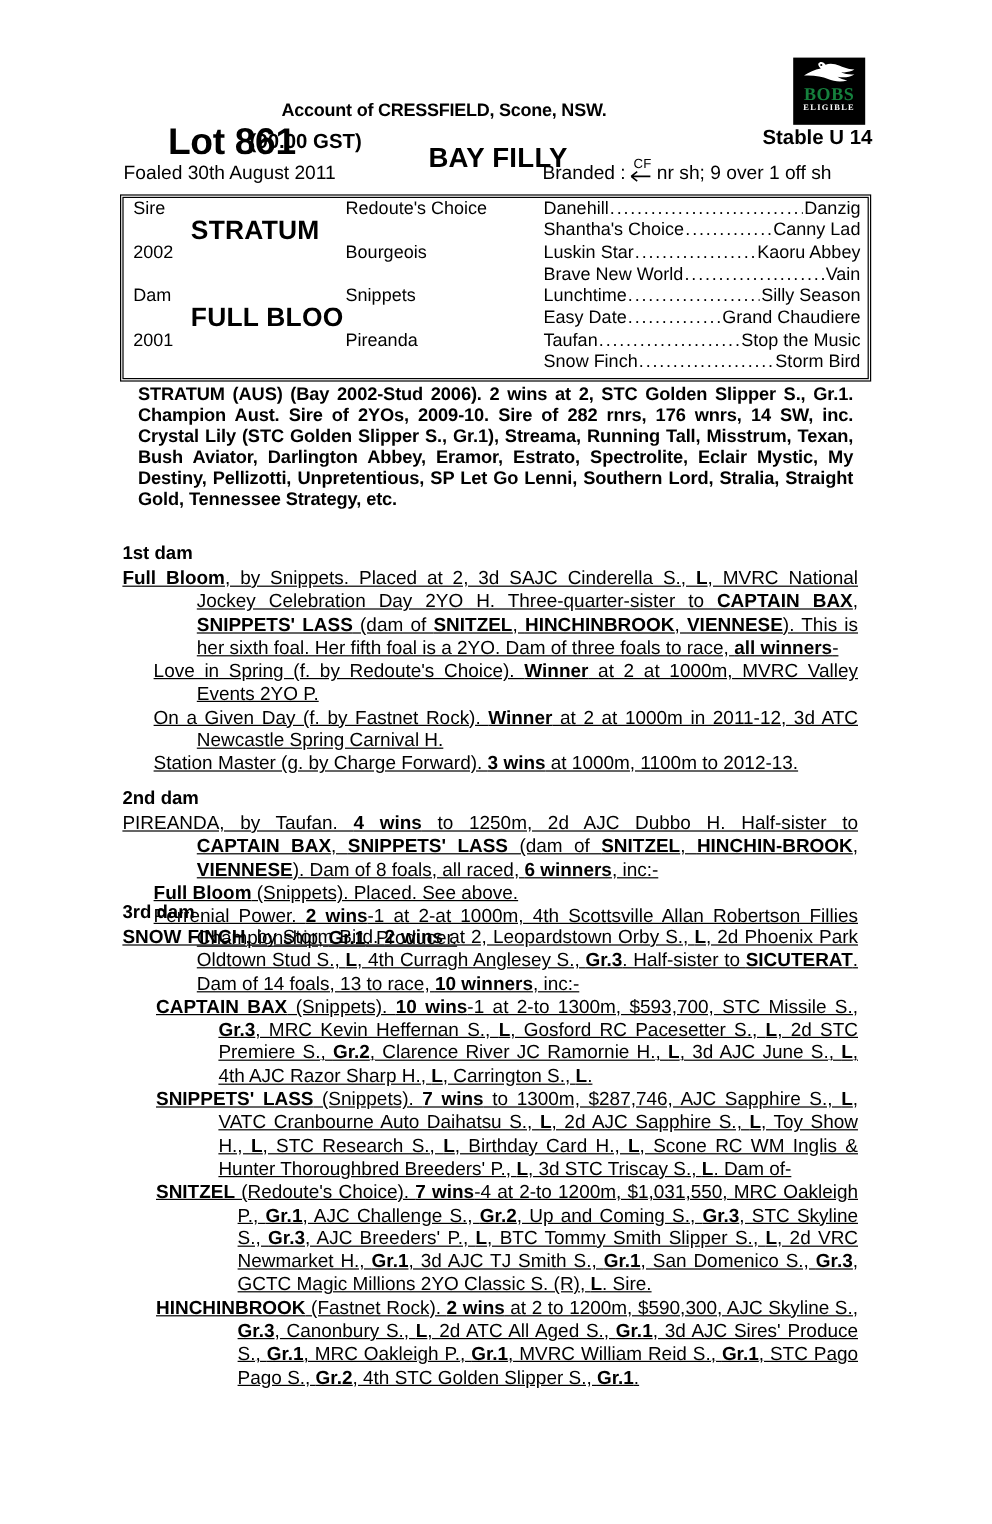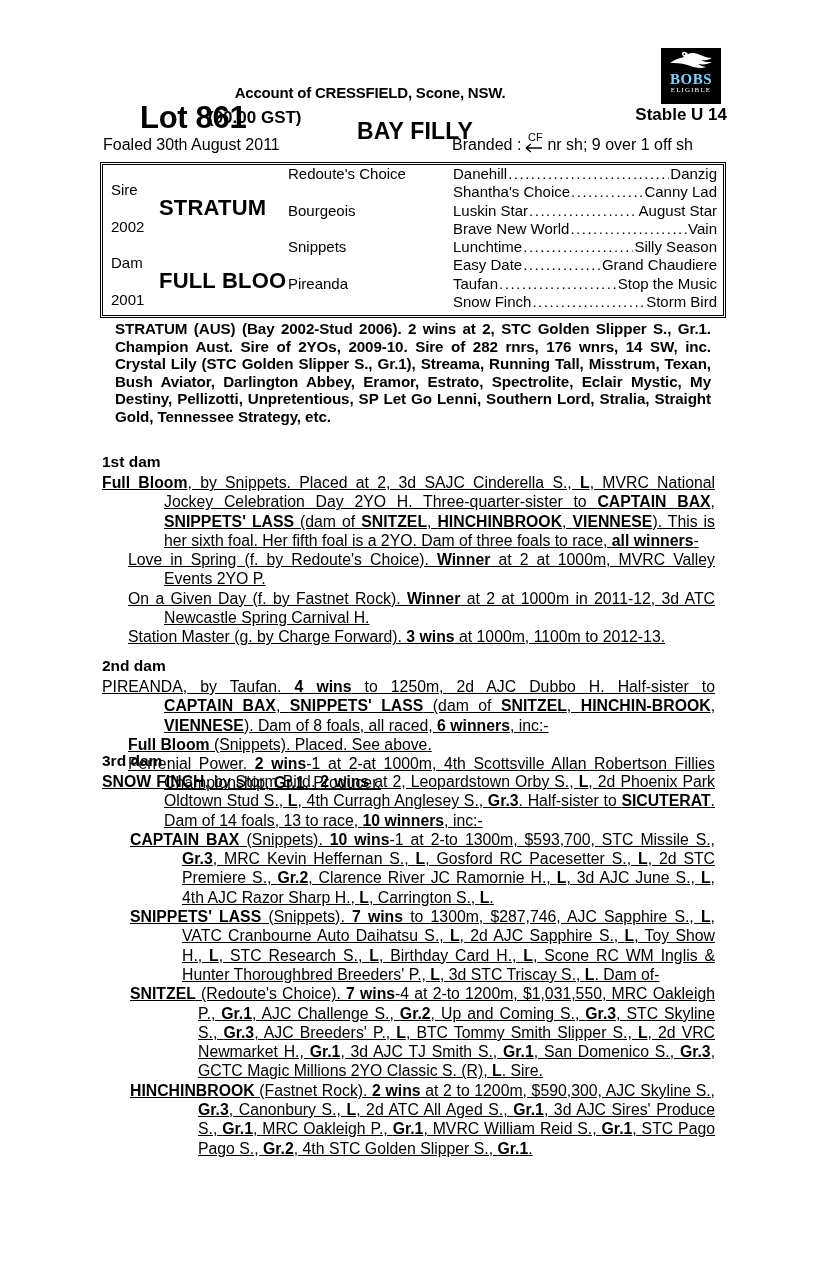--- a/index.html
+++ b/index.html
@@ -31,33 +31,33 @@
     align-items:center;
     justify-content:flex-start;
     padding-top:3px;
     box-sizing:border-box;
   }
   .bobs-horse{
     width:46px;height:20px;
     display:block;
   }
   .bobs-word{
-    color:#7dd3fc;
+    color:#15803d;
     font-family:"Liberation Serif", serif;
     font-size:15px;
     font-weight:700;
     letter-spacing:0.5px;
     line-height:14px;
     margin-top:1px;
   }
   .bobs-sub{
     color:#fff;
     font-family:"Liberation Serif", serif;
     font-size:7px;
-    font-weight:400;
+    font-weight:700;
     letter-spacing:1.1px;
     line-height:9px;
   }
 
   .account-line{
     position:absolute;
     left:0;top:84px;
     width:740px;
     text-align:center;
     font-size:15px;
@@ -111,21 +111,21 @@
   .ped{
     position:absolute;
     left:102px;top:164px;
     width:622px;height:152px;
     box-sizing:border-box;
     border:1px solid #000;
     outline:1px solid #000;
     outline-offset:1px;
   }
   .ped-inner{position:relative;width:100%;height:100%;}
-  .ped-col1{position:absolute;left:8px;top:16px;width:175px;}
+  .ped-col1{position:absolute;left:8px;top:0;width:175px;}
   .ped-col2{position:absolute;left:185px;top:0;width:165px;}
   .ped-col3{position:absolute;left:350px;top:0;right:6px;}
   .pr{
     height:18.3px;
     line-height:18.3px;
     font-size:15px;
     white-space:nowrap;
     overflow:hidden;
   }
   .pr.b{font-weight:700;font-size:22px;letter-spacing:0.2px;margin-left:48px;}
@@ -246,21 +246,21 @@
             <span class="gp-end">Danzig</span>
           </div>
         <div class="pr">
             <span class="gp-name">Shantha's Choice</span>
             <span class="gp-dots">...........................................</span>
             <span class="gp-end">Canny Lad</span>
           </div>
         <div class="pr">
             <span class="gp-name">Luskin Star</span>
             <span class="gp-dots">...........................................</span>
-            <span class="gp-end">August Star</span>
+            <span class="gp-end">Kaoru Abbey</span>
           </div>
         <div class="pr">
             <span class="gp-name">Brave New World</span>
             <span class="gp-dots">...........................................</span>
             <span class="gp-end">Vain</span>
           </div>
         <div class="pr">
             <span class="gp-name">Lunchtime</span>
             <span class="gp-dots">...........................................</span>
             <span class="gp-end">Silly Season</span>

